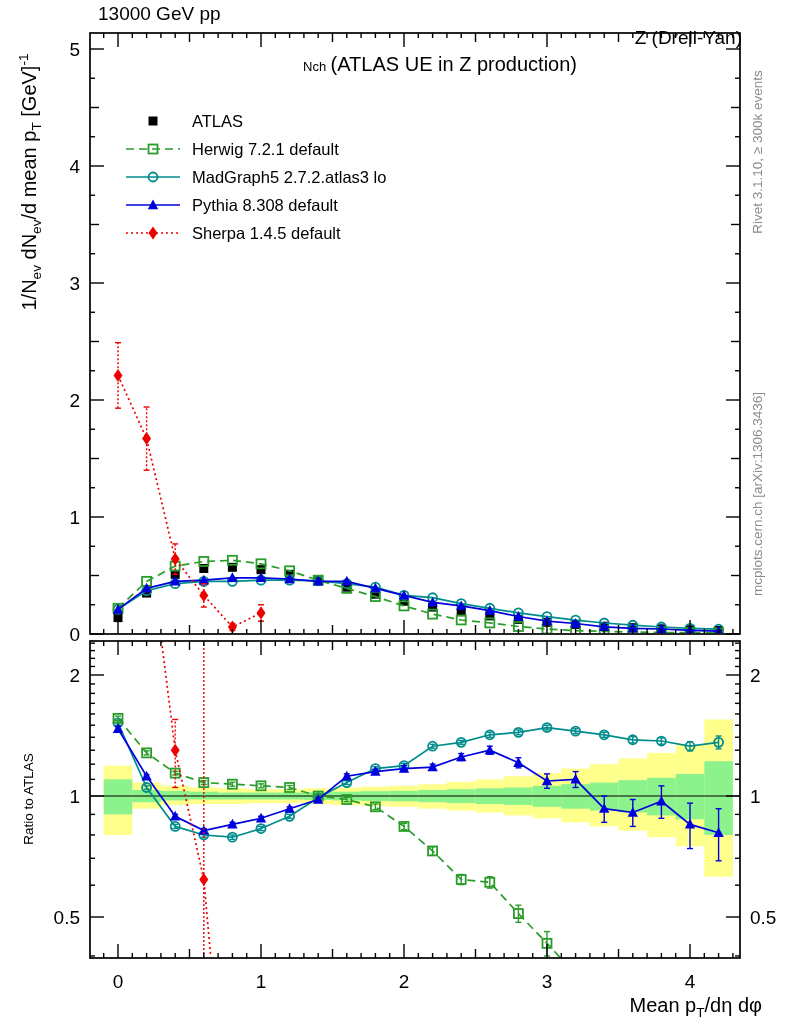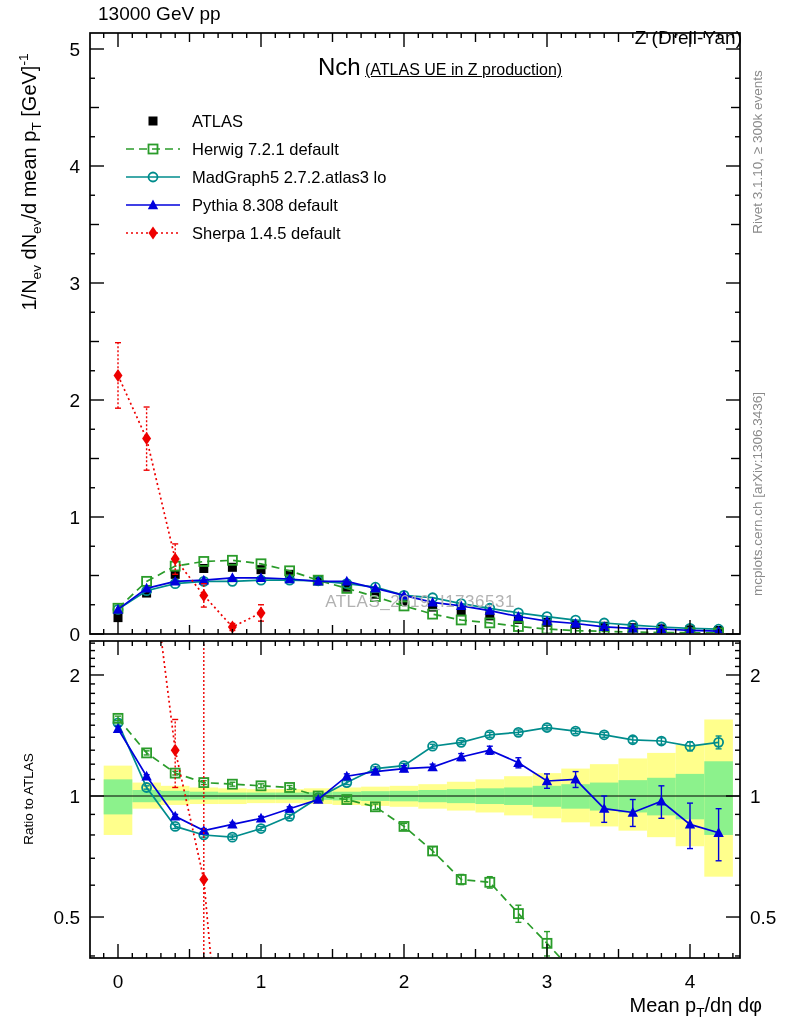--- a/index.html
+++ b/index.html
@@ -2,22 +2,22 @@
 <html><head>
 <meta charset="utf-8">
 <style>
   html,body{margin:0;padding:0;background:#fff;}
   .page{position:relative;width:786px;height:1024px;background:#ffffff;
         font-family:"Liberation Sans",sans-serif;color:#000;overflow:hidden;}
   .hdr{position:absolute;top:3px;font-size:19px;white-space:nowrap;}
   .hdr-left{left:98px;}
   .hdr-right{right:44px;margin-top:24px;}
   .ptitle{position:absolute;top:53px;left:180px;width:520px;text-align:center;white-space:nowrap;}
-  .ptitle .big{font-size:24px;}
-  .ptitle .small{font-size:16px;text-decoration:underline;}
+  .ptitle .big{font-size:13px;}
+  .ptitle .small{font-size:20px;}
   .watermark{position:absolute;top:592px;left:250px;width:340px;text-align:center;
              font-size:17px;color:#b2b2b2;letter-spacing:.5px;white-space:nowrap;}
   .vtext{position:absolute;white-space:nowrap;transform:translate(-50%,-50%) rotate(-90deg);}
   .ylab-main{left:30px;top:182px;font-size:20px;}
   .ylab-ratio{left:28px;top:799px;font-size:13.5px;}
   .note{color:#8a8a8a;font-size:13.5px;}
   .note-top{left:757px;top:152px;}
   .note-bottom{left:757px;top:494px;}
   .xlab{position:absolute;top:994px;right:24px;font-size:20px;white-space:nowrap;}
   sub,sup{font-size:68%;}
@@ -41,21 +41,20 @@
 
   <div class="vtext ylab-main">
     <span>1/N</span><sub>ev</sub><span> dN</span><sub>ev</sub><span>/d mean p</span><sub>T</sub><span> [GeV]</span><sup>-1</sup>
   </div>
 
   <div class="vtext ylab-ratio">Ratio to ATLAS</div>
 
   <div class="vtext note note-top">Rivet 3.1.10, ≥ 300k events</div>
   <div class="vtext note note-bottom">mcplots.cern.ch [arXiv:1306.3436]</div>
 
-  <div class="watermark">ATLAS_2019_I1736531</div>
 
   <div class="xlab">
     <span>Mean p</span><sub>T</sub><span>/dη dφ</span>
   </div>
 
   <svg id="plot" width="786" height="1024" viewBox="0 0 786 1024">
       <defs>
         <clipPath id="clipMain">
           <rect x="91" y="34" width="648" height="599"></rect>
         </clipPath>

